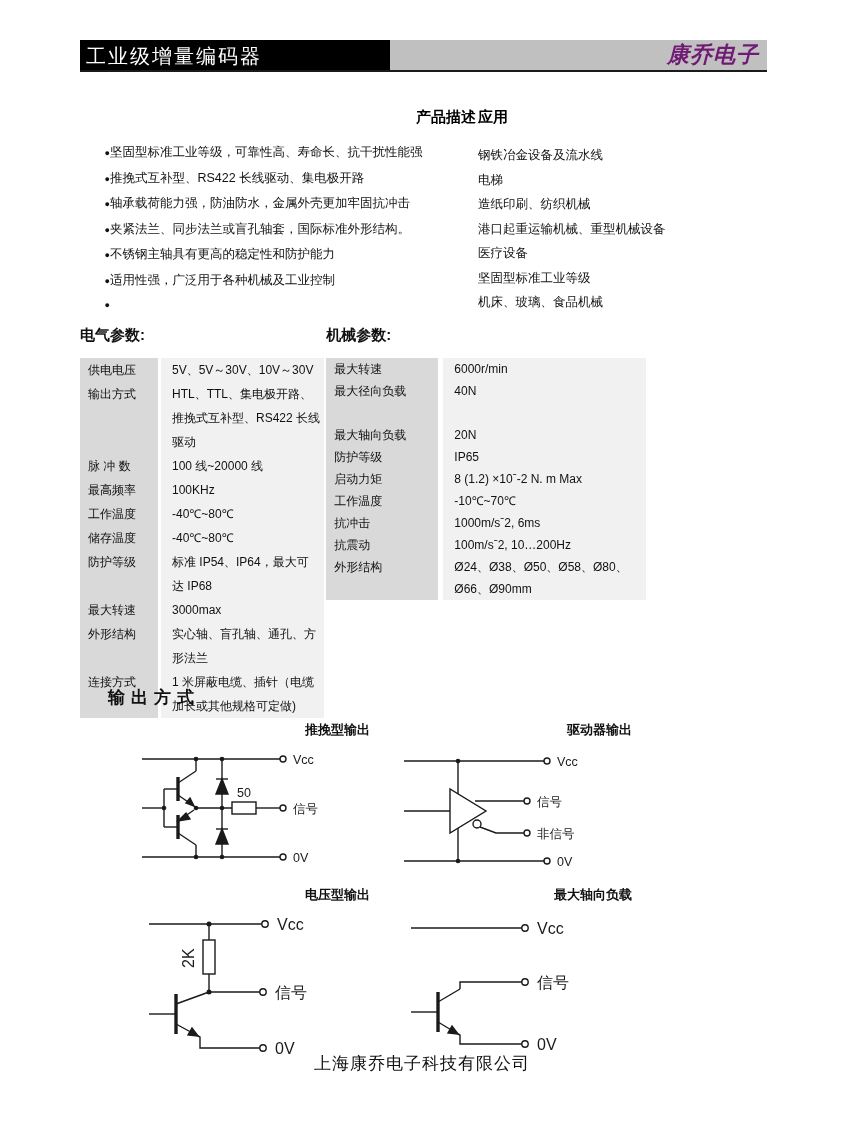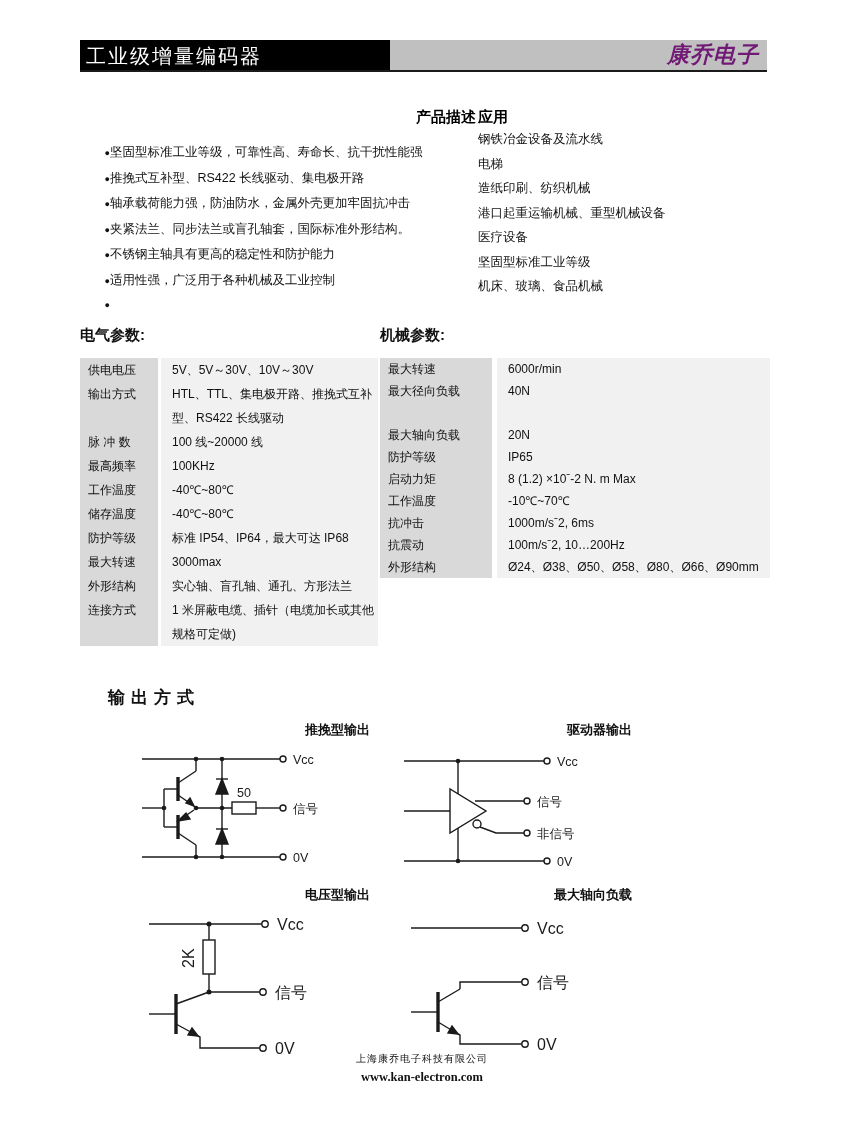--- a/index.html
+++ b/index.html
@@ -51,26 +51,26 @@
   }
   .desc-col { position: absolute; left: 80px; top: 108px; width: 396px; text-align: right; }
   .app-col  { position: absolute; left: 478px; top: 108px; width: 300px; }
   .bullet-list { margin-top: 13px; list-style: none; }
   .bullet-item {
     display: flex; align-items: baseline;
     font-size: 12.5px; line-height: 24.5px;
     white-space: nowrap;
   }
   .bullet-dot { width: 30px; font-size: 9px; flex: 0 0 30px; }
-  .app-list { list-style: none; }
+  .app-list { margin-top: 16px; list-style: none; }
   .app-item { font-size: 12.5px; line-height: 24.5px; white-space: nowrap; }
 
   
   .params {
-    position: absolute; left: 80px; top: 326px; width: 690px;
+    position: absolute; left: 80px; top: 326px; width: 566px;
     display: flex;
   }
   .params-col-elec { width: 298px; }
   .params-col-mech { width: 390px; margin-left: 2px; }
   .param-heading { font-size: 15px; font-weight: bold; margin-bottom: 13px; }
   .param-table { display: flex; flex-direction: column; border-radius: 24px; }
   .param-row { display: flex; }
   .param-label {
     background: #d9d9d9;
     font-size: 12px; line-height: 24px;
@@ -120,21 +120,21 @@
     font-size: 12.5px;
   }
   .circuit text.big { font-size: 16px; }
 
   
   .footer {
     position: absolute; left: 0; top: 1052px; width: 844px;
     text-align: center;
     font-family: "Liberation Serif", serif;
   }
-  .footer-company { font-size: 10px; letter-spacing: 1px; }
+  .footer-company { font-size: 17px; letter-spacing: 1px; }
   .footer-site { font-size: 12.5px; font-weight: bold; margin-top: 4px; }
 </style>
 </head>
 <body>
 
 <div class="page">
 
   <div class="header">
     <div class="header-title-box">
       <span class="header-title">工业级增量编码器</span>
@@ -412,16 +412,15 @@
           <text class="big" x="141" y="82">信号</text>
           <text class="big" x="141" y="144">0V</text>
         </svg>
       </div>
 
     </div>
   </div>
 
   <div class="footer">
     <div class="footer-company">上海康乔电子科技有限公司</div>
-    <div class="footer-site">www.kan-electron.com</div>
   </div>
 
 </div>
 
 </body></html>

